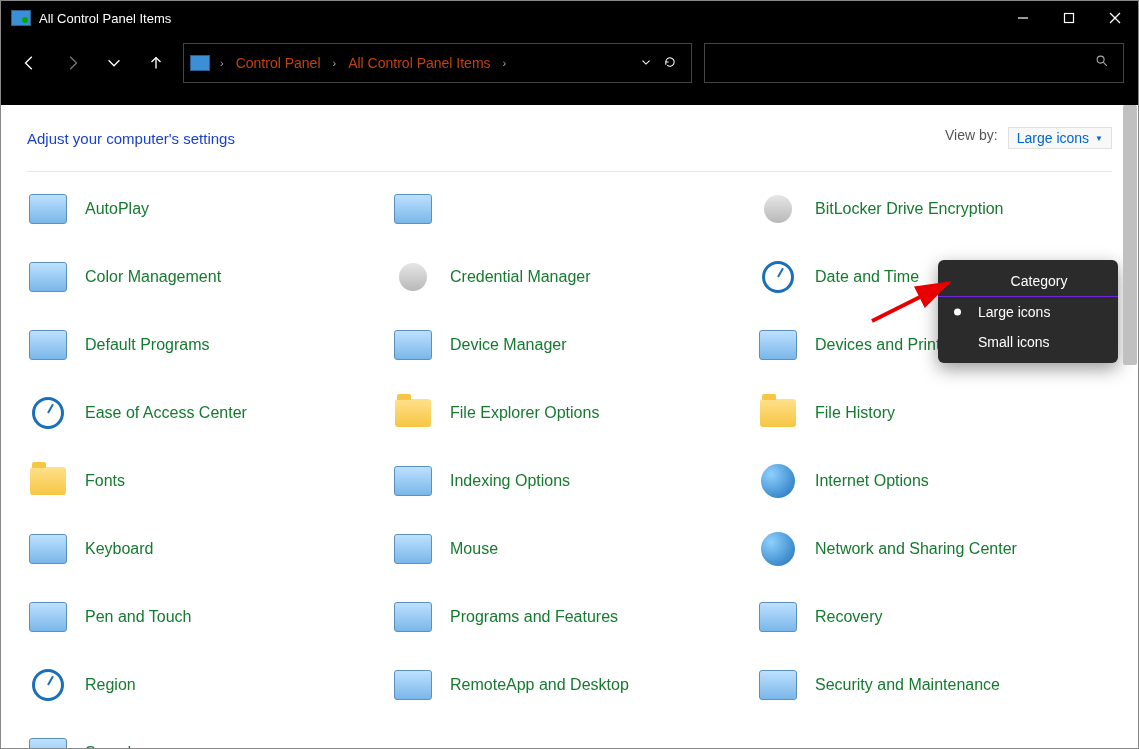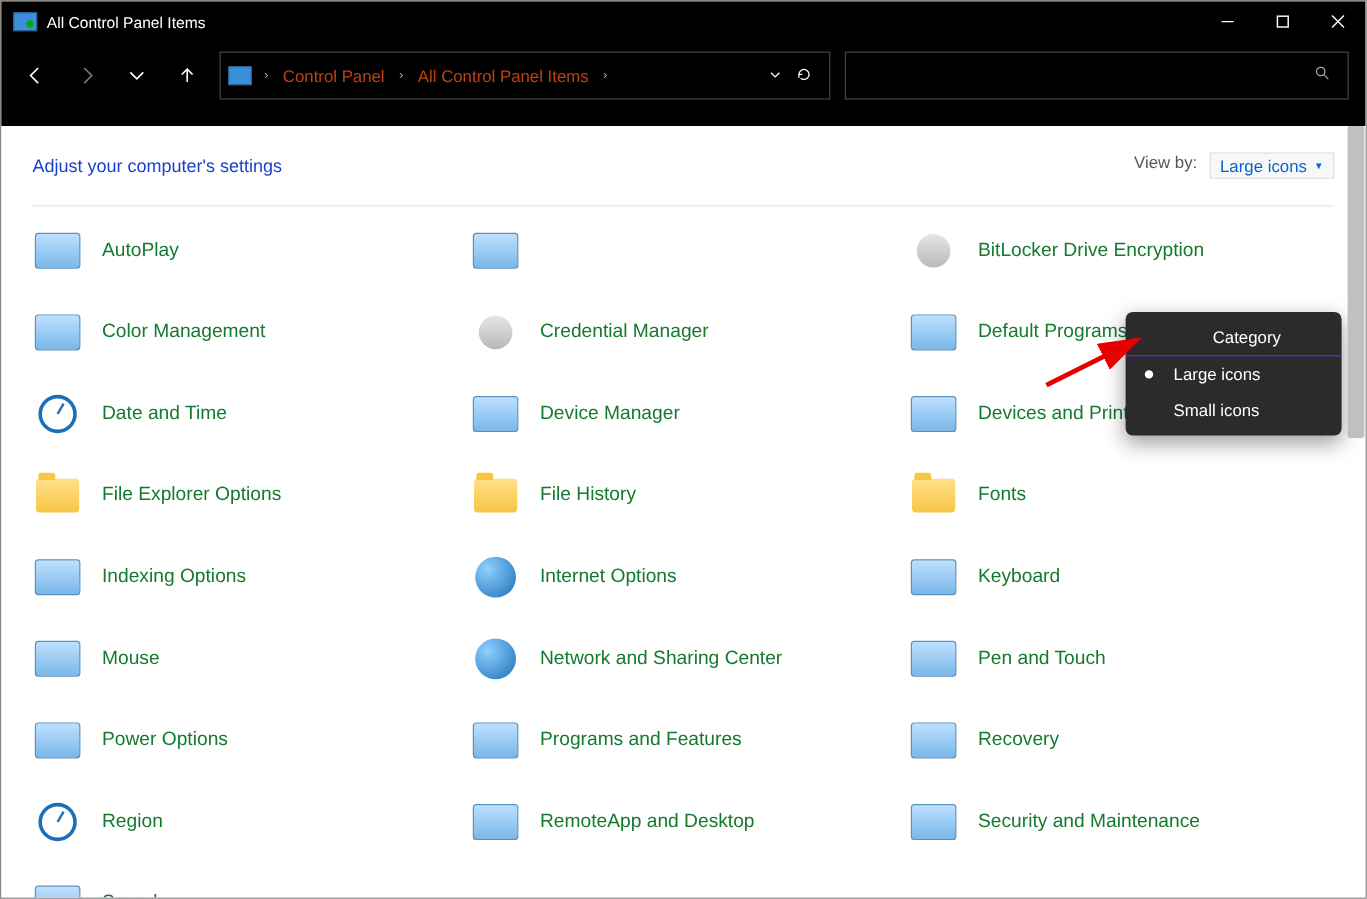--- a/index.html
+++ b/index.html
@@ -171,41 +171,47 @@
         <div class="lbl">Color Management</div>
       </div>
       <div class="cp-item">
         <div class="ico">
           <div class="ico-key"></div>
         </div>
         <div class="lbl">Credential Manager</div>
       </div>
       <div class="cp-item">
         <div class="ico">
+          <div class="ico-clock"></div>
+        </div>
+        <div class="lbl">Date and Time</div>
+      </div>
+      <div class="cp-item">
+        <div class="ico">
           <div class="ico-generic"></div>
         </div>
         <div class="lbl">Default Programs</div>
       </div>
       <div class="cp-item">
         <div class="ico">
+          <div class="ico-generic"></div>
+        </div>
+        <div class="lbl">Device Manager</div>
+      </div>
+      <div class="cp-item">
+        <div class="ico">
+          <div class="ico-generic"></div>
+        </div>
+        <div class="lbl">Devices and Printers</div>
+      </div>
+      <div class="cp-item">
+        <div class="ico">
           <div class="ico-clock"></div>
         </div>
-        <div class="lbl">Date and Time</div>
-      </div>
-      <div class="cp-item">
-        <div class="ico">
-          <div class="ico-generic"></div>
-        </div>
-        <div class="lbl">Device Manager</div>
-      </div>
-      <div class="cp-item">
-        <div class="ico">
-          <div class="ico-generic"></div>
-        </div>
-        <div class="lbl">Devices and Printers</div>
+        <div class="lbl">Ease of Access Center</div>
       </div>
       <div class="cp-item">
         <div class="ico">
           <div class="ico-folder"></div>
         </div>
         <div class="lbl">File Explorer Options</div>
       </div>
       <div class="cp-item">
         <div class="ico">
           <div class="ico-folder"></div>
@@ -246,26 +252,20 @@
         <div class="ico">
           <div class="ico-globe"></div>
         </div>
         <div class="lbl">Network and Sharing Center</div>
       </div>
       <div class="cp-item">
         <div class="ico">
           <div class="ico-generic"></div>
         </div>
         <div class="lbl">Pen and Touch</div>
-      </div>
-      <div class="cp-item">
-        <div class="ico">
-          <div class="ico-generic"></div>
-        </div>
-        <div class="lbl">Power Options</div>
       </div>
       <div class="cp-item">
         <div class="ico">
           <div class="ico-generic"></div>
         </div>
         <div class="lbl">Programs and Features</div>
       </div>
       <div class="cp-item">
         <div class="ico">
           <div class="ico-generic"></div>

